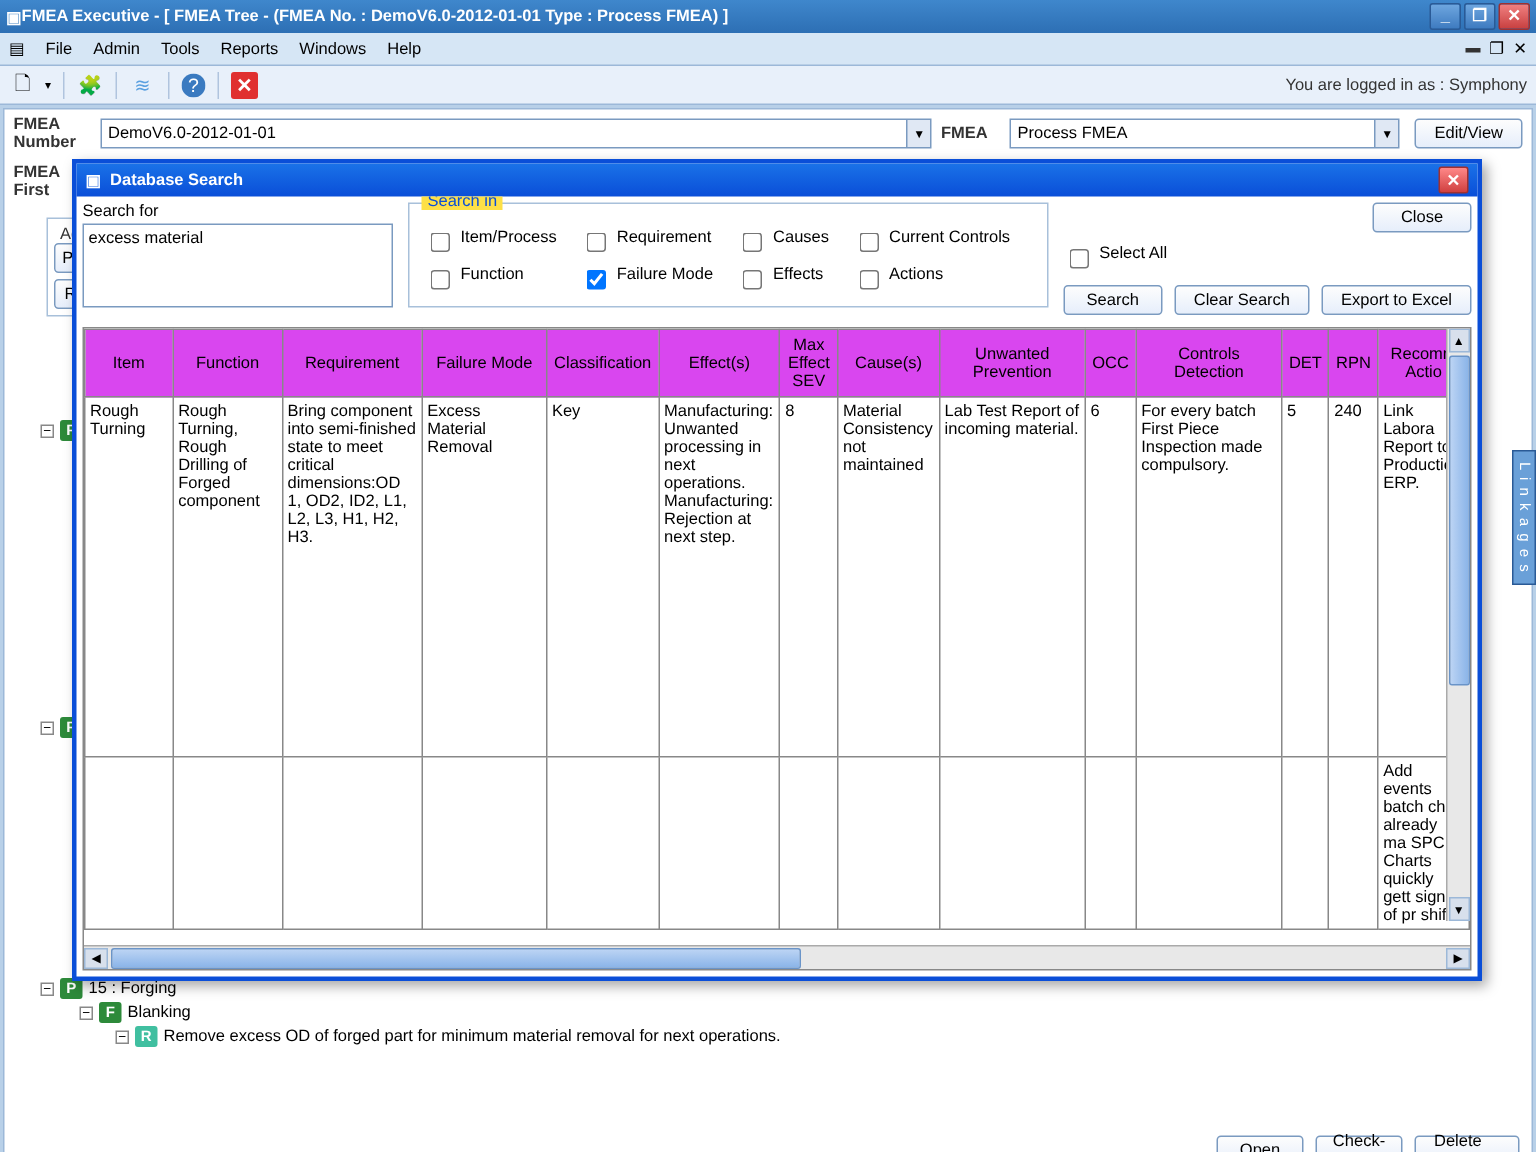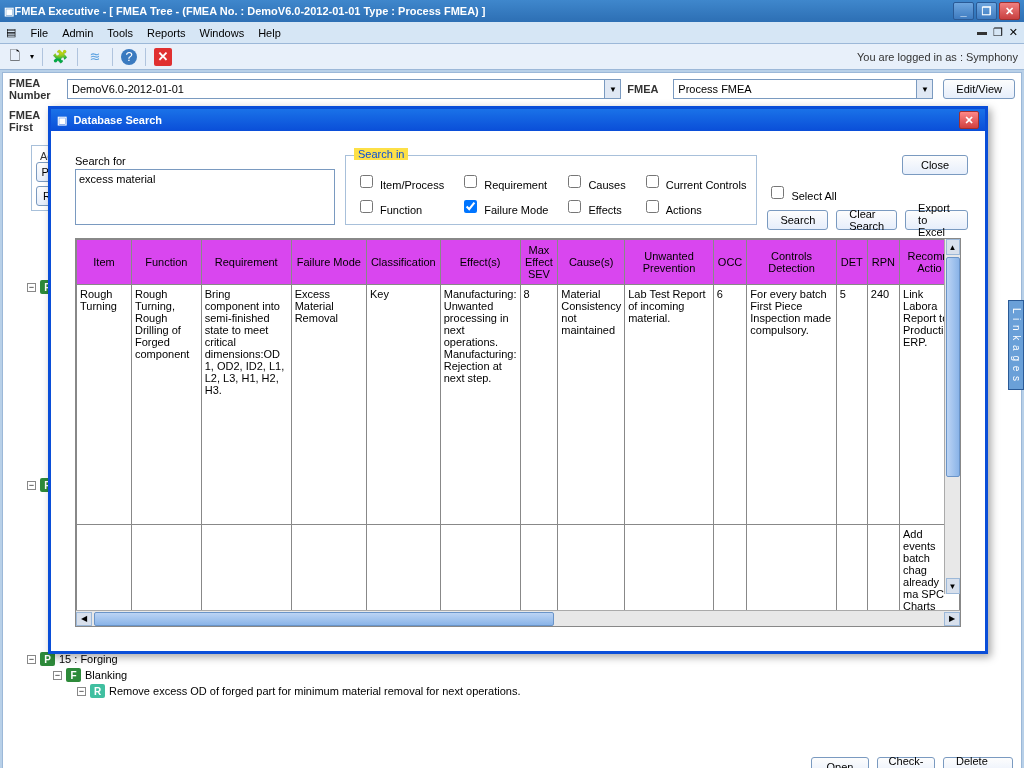--- a/index.html
+++ b/index.html
@@ -32,27 +32,27 @@
 .nodeicon.P{background:#2d8a3a;} .nodeicon.F{background:#2d8a3a;} .nodeicon.M{background:#2a6ac0;} .nodeicon.R{background:#40bfa0;}
 .expbox { width:9px;height:9px;border:1px solid #888;display:inline-flex;align-items:center;justify-content:center;font-size:9px;background:#fff;line-height:1;}
 .indent0{margin-left:6px}.indent1{margin-left:32px}.indent2{margin-left:56px}.indent3{margin-left:82px}
 .hint{color:#888;font-style:italic;margin-left:130px;}
 .bottombtns { position:absolute; right:8px; bottom:8px; display:flex; gap:8px;}
 
 .modal { position:absolute; left:48px; top:106px; width:940px; height:548px; background:#fff; border:3px solid #0a4ed8; box-shadow:3px 3px 8px rgba(0,0,0,.35); display:flex; flex-direction:column;}
 .modal-title{height:22px;background:linear-gradient(#1a72e8,#0a4ed8);color:#fff;display:flex;align-items:center;padding:0 6px;font-weight:bold;gap:6px;}
 .modal-title .spacer{flex:1}
 .modal-close{width:20px;height:18px;background:linear-gradient(#f88,#d04040);border:1px solid #a03030;border-radius:2px;color:#fff;display:flex;align-items:center;justify-content:center;font-weight:bold;}
-.modal-body{flex:1;padding:24px;display:flex;flex-direction:column;gap:8px;overflow:hidden;}
+.modal-body{flex:1;padding:4px;display:flex;flex-direction:column;gap:8px;overflow:hidden;}
 .searchtop{display:flex;gap:10px;align-items:flex-start;}
 .searchfor{display:flex;flex-direction:column;gap:2px;}
-.searchfor textarea{width:260px;height:56px;border:1px solid #7a9ac0;padding:3px;font-family:Tahoma,Arial,sans-serif;font-size:11px;resize:none;}
+.searchfor textarea{width:207px;height:56px;border:1px solid #7a9ac0;padding:3px;font-family:Tahoma,Arial,sans-serif;font-size:11px;resize:none;}
 .searchin{border:1px solid #a8c0da;padding:16px 10px 8px;position:relative;flex:1;display:grid;grid-template-columns:repeat(4,max-content);gap:6px 16px;align-content:start;}
 .searchin .fs-title{position:absolute;top:-8px;left:8px;background:#fde047;padding:0 4px;color:#0a4ed8;}
-.chk{display:flex;align-items:flex-end;gap:4px;}
+.chk{display:flex;align-items:flex-start;gap:4px;}
 .chk input{width:13px;height:13px;}
 .rightcol{display:flex;flex-direction:column;gap:8px;align-items:flex-end;}
 .btnrow{display:flex;gap:8px;}
 .gridwrap{flex:1;border:1px solid #888;overflow:hidden;display:flex;flex-direction:column;position:relative;}
 .gridinner{overflow:hidden;position:relative;flex:1;}
 table.grid{border-collapse:collapse;width:100%;}
 table.grid th{background:#d946ef;border:1px solid #888;padding:4px;font-weight:normal;text-align:center;vertical-align:middle;}
 table.grid td{border:1px solid #888;padding:3px;vertical-align:top;font-size:11px;}
 .hscroll{height:16px;background:#e8e8e8;border-top:1px solid #aaa;display:flex;align-items:center;}
 .hscroll .thumb{height:14px;background:linear-gradient(#bcd4f4,#8ab4e8);border:1px solid #6a94c8;border-radius:2px;}

